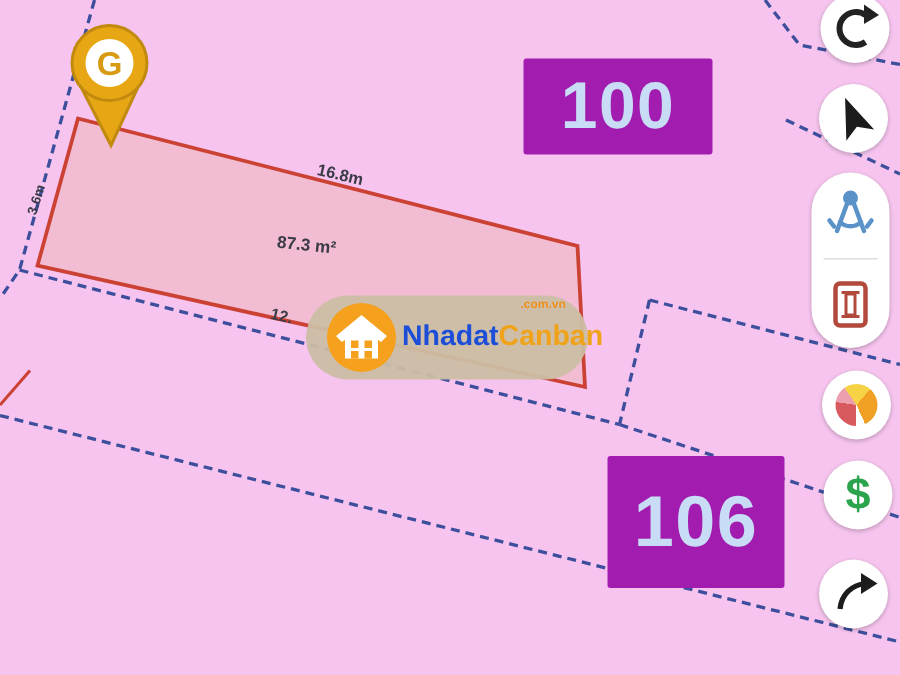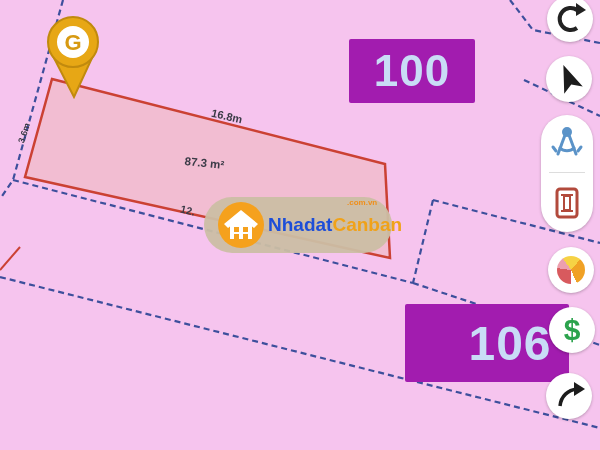--- a/index.html
+++ b/index.html
@@ -3,21 +3,21 @@
 <meta charset="utf-8">
 <style>
   html,body{margin:0;padding:0;}
   body{width:600px;height:450px;overflow:hidden;font-family:"Liberation Sans",sans-serif;}
   #map{position:relative;width:600px;height:450px;background:#f6c4ee;}
   #map-svg{position:absolute;left:0;top:0;z-index:1;}
   .parcel-badge{position:absolute;z-index:3;background:#a21caf;color:#c9dcf6;
     display:flex;align-items:center;justify-content:center;font-weight:bold;
     border-radius:2px;letter-spacing:1px;}
   #badge-100{left:349px;top:39px;width:126px;height:64px;font-size:44px;}
-  #badge-106{left:405px;top:304px;width:118px;height:78px;font-size:48px;padding-left:46px;}
+  #badge-106{left:405px;top:304px;width:118px;height:88px;font-size:48px;}
   
   #watermark{position:absolute;left:204px;top:197px;width:188px;height:56px;z-index:4;
     background:rgba(203,190,164,0.95);border-radius:28px;}
   #wm-circle{position:absolute;left:14px;top:5px;width:46px;height:46px;border-radius:50%;
     background:#f5a11d;}
   #wm-brand{position:absolute;left:64px;top:17px;font-size:19px;font-weight:bold;white-space:nowrap;}
   #wm-brand .w1{color:#1d4ed8;}
   #wm-brand .w2{color:#f0a219;}
   #wm-suffix{position:absolute;left:143px;top:1px;font-size:8px;font-weight:bold;color:#ef8f1c;}
   

